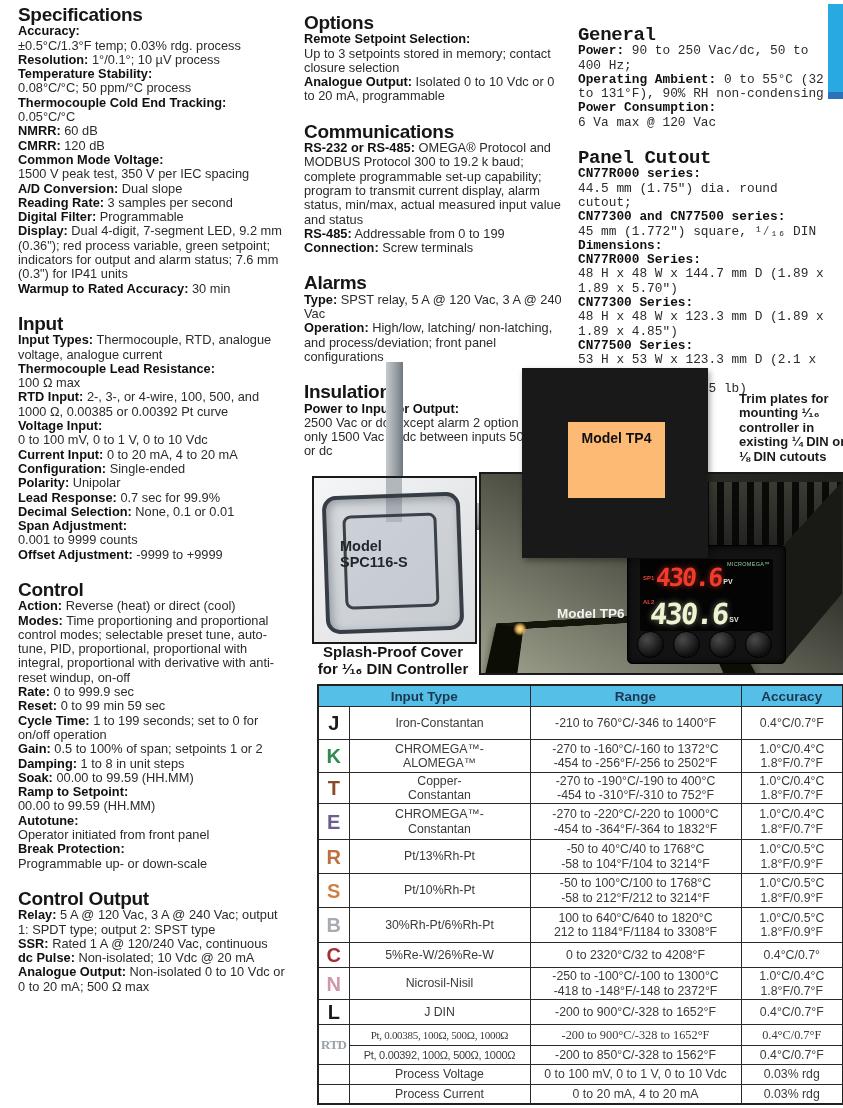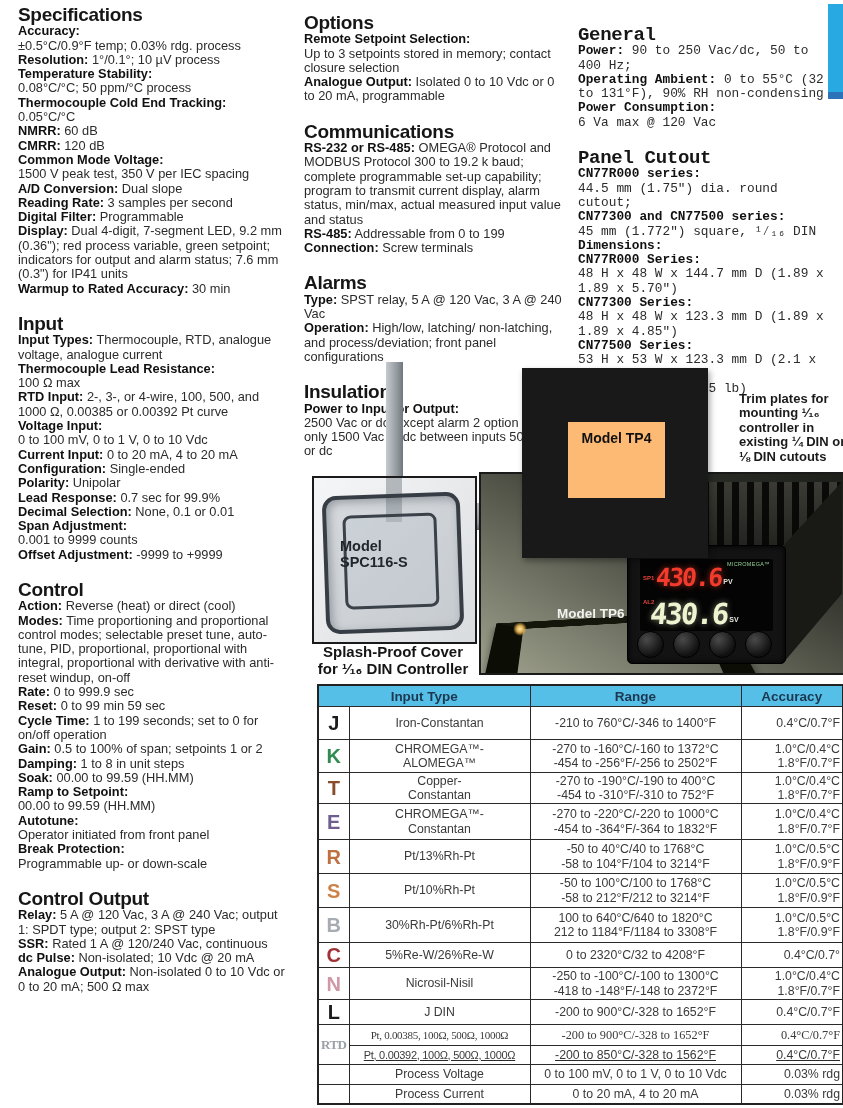--- a/index.html
+++ b/index.html
@@ -78,33 +78,33 @@
 
   
   .table-wrap{position:absolute;left:317px;top:684px;width:525px;}
   table.spec{border-collapse:collapse;width:525px;border:2px solid #222;table-layout:fixed;}
   table.spec th,table.spec td{border:1px solid #2a2a2a;padding:0 2px;overflow:hidden;}
   table.spec th{background:#56bfe8;color:#1c3850;font-size:13.5px;font-weight:bold;height:20px;text-align:center;}
   td.c-letter{text-align:center;font-weight:bold;font-size:20px;line-height:1;}
   td.c-letter.rtd{font-size:13px;letter-spacing:-.5px;}
   td.c-type,td.c-range{text-align:center;}
   td.c-type,td.c-range,td.c-acc{font-size:12.3px;line-height:1.15;color:#3a3a3a;white-space:pre-line;}
-  td.c-acc{text-align:right;padding-left:5px;margin-top:28px;}
+  td.c-acc{text-align:center;padding-left:5px;margin-top:28px;}
   td.small-txt{font-size:11px;letter-spacing:-.3px;}
 </style>
 </head>
 <body>
 
 <div class="page">
 
   <div class="accent-bar"></div>
 
   <div class="col" id="col-left">
       <div class="sec-h">Specifications</div>
-      <div class="item"><b>Accuracy:</b><br><span>±0.5°C/0.9°F temp; 0.03% rdg. process</span></div>
+      <div class="item"><b>Accuracy:</b><br><span>±0.5°C/1.3°F temp; 0.03% rdg. process</span></div>
       <div class="item"><b>Resolution:</b> <span>1°/0.1°; 10 µV process</span></div>
       <div class="item"><b>Temperature Stability:</b><br><span>0.08°C/°C; 50 ppm/°C process</span></div>
       <div class="item"><b>Thermocouple Cold End Tracking:</b><br><span>0.05°C/°C</span></div>
       <div class="item"><b>NMRR:</b> <span>60 dB</span></div>
       <div class="item"><b>CMRR:</b> <span>120 dB</span></div>
       <div class="item"><b>Common Mode Voltage:</b><br><span>1500 V peak test, 350 V per IEC spacing</span></div>
       <div class="item"><b>A/D Conversion:</b> <span>Dual slope</span></div>
       <div class="item"><b>Reading Rate:</b> <span>3 samples per second</span></div>
       <div class="item"><b>Digital Filter:</b> <span>Programmable</span></div>
       <div class="item"><b>Display:</b> <span>Dual 4-digit, 7-segment LED, 9.2 mm (0.36"); red process variable, green setpoint; indicators for output and alarm status; 7.6 mm (0.3") for IP41 units</span></div>
@@ -314,21 +314,21 @@
             <td class="c-type">J DIN</td>
             <td class="c-range">-200 to 900°C/-328 to 1652°F</td>
             <td class="c-acc">0.4°C/0.7°F</td>
           </tr>
           <tr style="height: 21px; font-family: Liberation Serif, serif;">
             <td class="c-letter rtd" rowspan="2" style="color: rgb(153, 160, 167);">RTD</td>
             <td class="c-type small-txt">Pt, 0.00385, 100Ω, 500Ω, 1000Ω</td>
             <td class="c-range">-200 to 900°C/-328 to 1652°F</td>
             <td class="c-acc">0.4°C/0.7°F</td>
           </tr>
-          <tr style="height: 19px; text-decoration: underline;">
+          <tr style="height: 19px;">
             <td class="c-type small-txt">Pt, 0.00392, 100Ω, 500Ω, 1000Ω</td>
             <td class="c-range">-200 to 850°C/-328 to 1562°F</td>
             <td class="c-acc">0.4°C/0.7°F</td>
           </tr>
           <tr style="height: 20px;">
             <td class="c-letter" style="color: rgb(28, 28, 28);"></td>
             <td class="c-type">Process Voltage</td>
             <td class="c-range">0 to 100 mV, 0 to 1 V, 0 to 10 Vdc</td>
             <td class="c-acc">0.03% rdg</td>
           </tr>

